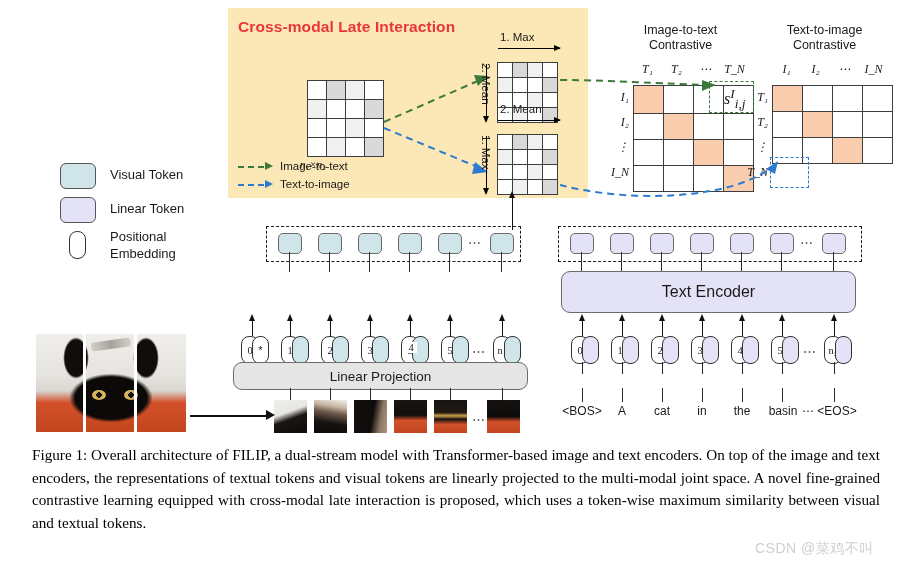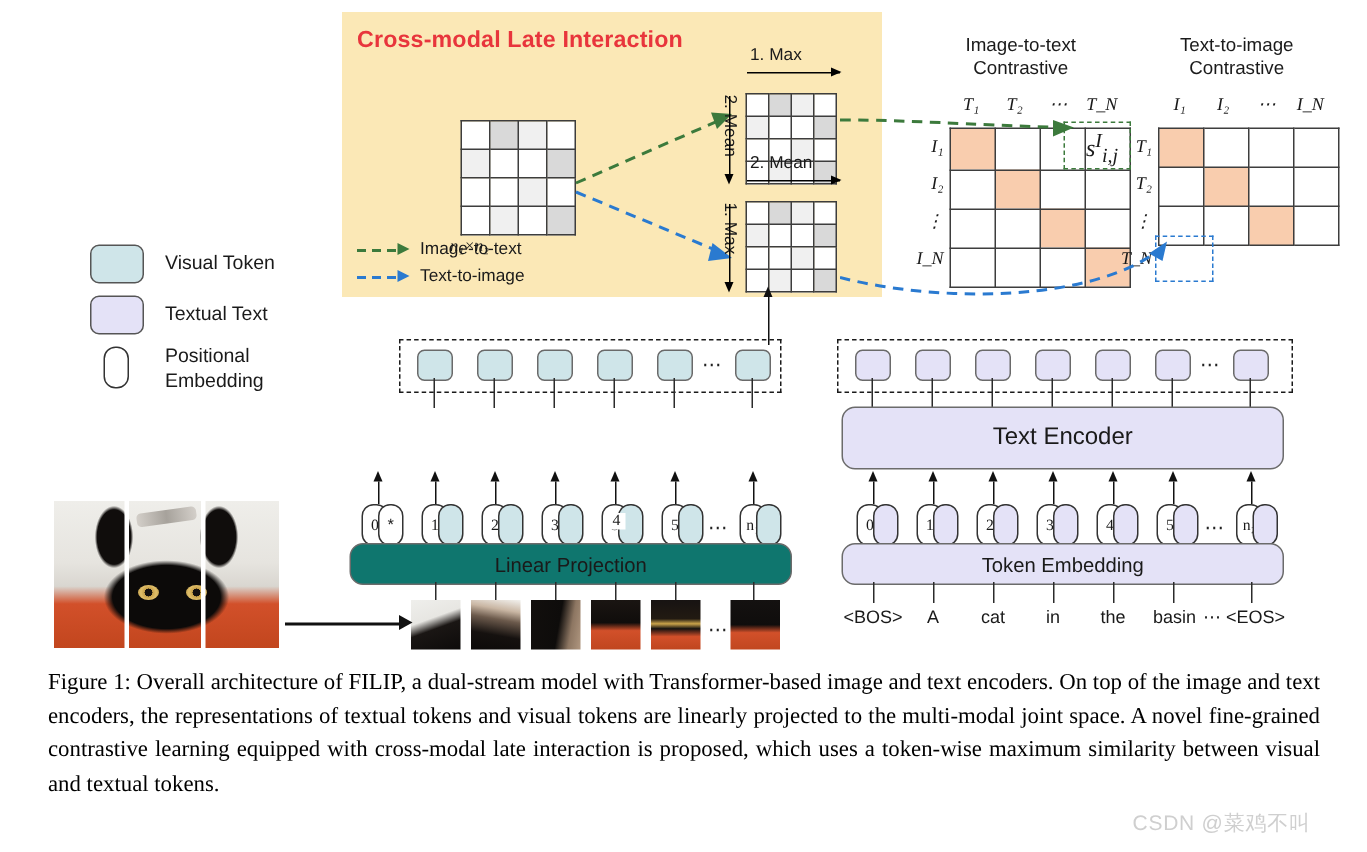--- a/index.html
+++ b/index.html
@@ -56,21 +56,21 @@
   .lg-visual{background:#cfe5e9;}
   .lg-text{background:#e4e2f7;}
   .lg-pill{position:absolute;width:15px;height:26px;border:1.4px solid #333;border-radius:8px;background:#fff;}
   .lg-label{position:absolute;font-size:13px;line-height:17px;}
 
   
   .enc{position:absolute;border:1.4px solid #6b6b6b;border-radius:9px;display:flex;align-items:center;justify-content:center;font-size:16px;}
   .enc.img{background:#cfe5e9;}
   .enc.txt{background:#e4e2f7;}
   .proj{position:absolute;border:1.4px solid #6b6b6b;border-radius:9px;display:flex;align-items:center;justify-content:center;font-size:13.5px;}
-  .proj.img{background:#0f766e;}
+  .proj.img{background:#e5e5e5;}
   .proj.txt{background:#e4e2f7;}
 
   
   .tok{position:absolute;width:22px;height:19px;border:1.3px solid #6a6a6a;border-radius:5px;}
   .tok.v{background:#cfe5e9;}
   .tok.t{background:#e4e2f7;}
   .dots{position:absolute;font-size:13px;letter-spacing:1px;color:#222;}
 
   .vline{position:absolute;width:1.2px;background:#2b2b2b;}
   .uparrow{position:absolute;width:1.3px;background:#111;}
@@ -317,21 +317,21 @@
     <path d="M0,25 C50,25 80,28 148,30" stroke="#3c7a3c" stroke-width="2" stroke-dasharray="7,5" fill="none"></path>
     <polygon points="156,30 142,25 142,36" fill="#3c7a3c"></polygon>
     <path d="M0,130 C70,148 170,145 212,112" stroke="#2a7ad0" stroke-width="2" stroke-dasharray="7,5" fill="none"></path>
     <polygon points="218,106 206,114 215,119" fill="#2a7ad0"></polygon>
   </svg>
 
   <div class="lg-box lg-visual" style="left:60px;top:163px;"></div>
   <div class="lg-label" style="left:110px;top:166px;">Visual Token</div>
 
   <div class="lg-box lg-text" style="left:60px;top:197px;"></div>
-  <div class="lg-label" style="left:110px;top:200px;">Textual Text</div>
+  <div class="lg-label" style="left:110px;top:200px;">Linear Token</div>
 
   <div class="lg-pill" style="left:69px;top:231px;"></div>
   <div class="lg-label" style="left:110px;top:228px;">
     <div>Positional</div>
     <div>Embedding</div>
   </div>
 
   <div class="dashouter" style="left:266px;top:226px;width:253px;height:34px;"></div>
   <div class="dashouter" style="left:558px;top:226px;width:302px;height:34px;"></div>
 
@@ -459,23 +459,20 @@
   <div class="vline" style="left:582px;top:362px;height:12px;"></div>
   <div class="vline" style="left:622px;top:362px;height:12px;"></div>
   <div class="vline" style="left:662px;top:362px;height:12px;"></div>
   <div class="vline" style="left:702px;top:362px;height:12px;"></div>
   <div class="vline" style="left:742px;top:362px;height:12px;"></div>
   <div class="vline" style="left:782px;top:362px;height:12px;"></div>
   <div class="vline" style="left:834px;top:362px;height:12px;"></div>
 
   <div class="proj img" style="left:233px;top:362px;width:293px;height:26px;">
     <span>Linear Projection</span>
-  </div>
-  <div class="proj txt" style="left:561px;top:362px;width:293px;height:26px;">
-    <span>Token Embedding</span>
   </div>
 
   <div class="vline" style="left:290px;top:388px;height:12px;"></div>
   <div class="vline" style="left:330px;top:388px;height:12px;"></div>
   <div class="vline" style="left:370px;top:388px;height:12px;"></div>
   <div class="vline" style="left:410px;top:388px;height:12px;"></div>
   <div class="vline" style="left:450px;top:388px;height:12px;"></div>
   <div class="vline" style="left:502px;top:388px;height:12px;"></div>
 
   <div class="vline" style="left:582px;top:388px;height:14px;"></div>

